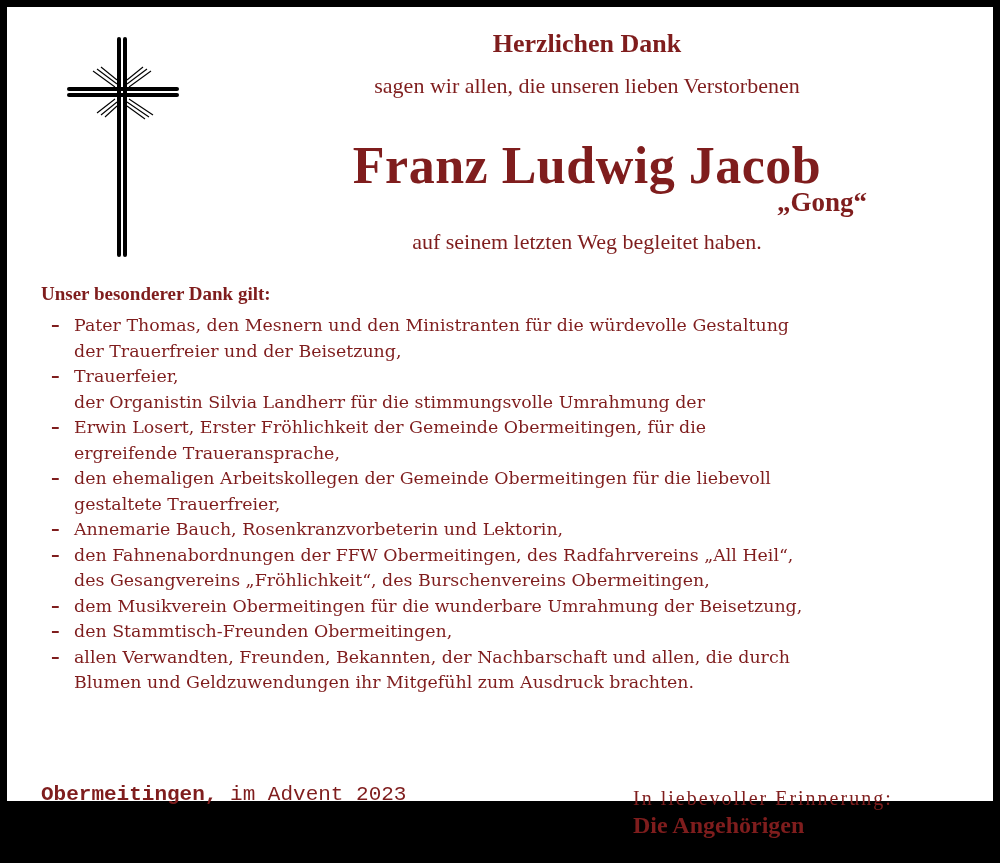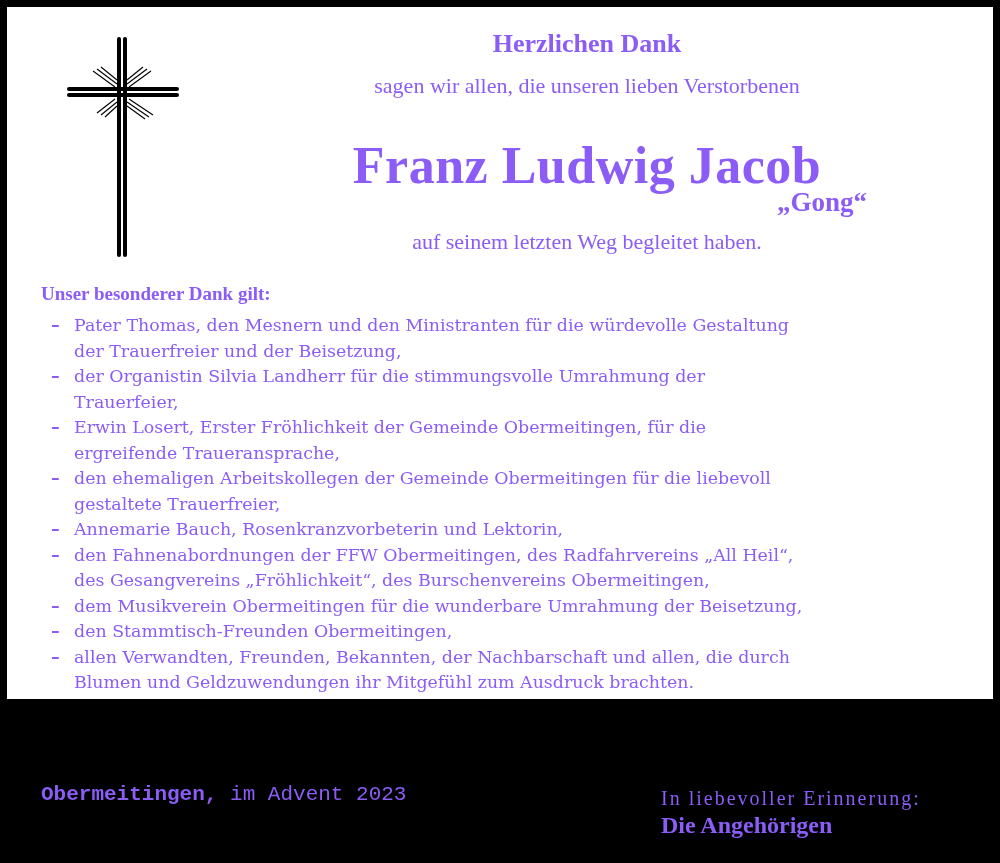--- a/index.html
+++ b/index.html
@@ -1,38 +1,38 @@
 <!DOCTYPE html>
 <html><head>
   <meta charset="utf-8">
   <style>
     * { margin: 0; padding: 0; box-sizing: border-box; }
     html, body { width: 1000px; height: 863px; background: #000; overflow: hidden; }
     .frame {
-      position: absolute; left: 7px; top: 7px; width: 986px; height: 692px;
-      background: #fff; color: #8b5cf6;
+      position: absolute; left: 7px; top: 7px; width: 986px; height: 794px;
+      background: #fff; color: #7f1d1d;
     }
     .cross { position: absolute; left: 54px; top: 22px; width: 120px; width: 120px; height: 230px; }
     .header { position: absolute; left: 300px; top: 0; width: 560px; text-align: center; font-family: "Liberation Serif", serif; }
     .h-title { position: absolute; left: 0; right: 0; top: 22px; font-size: 26px; font-weight: bold; }
     .h-sub { position: absolute; left: 0; right: 0; top: 66px; font-size: 22px; }
     .h-name { position: absolute; left: 0; right: 0; top: 129px; font-size: 52px; font-weight: bold; letter-spacing: 0.5px; }
     .h-nick { position: absolute; left: 0; right: 0; top: 180px; font-size: 27px; font-weight: bold; text-align: right; }
     .h-closing { position: absolute; left: 0; right: 0; top: 222px; font-size: 22px; }
 
     .body { font-family: "DejaVu Serif", serif; }
     .intro { position: absolute; left: 34px; top: 276px; font-size: 19px; font-weight: bold; font-family: "Liberation Serif", serif; }
     .list { position: absolute; left: 34px; top: 306px; width: 940px; list-style: none; }
     .list li { position: relative; padding-left: 33px; font-size: 17.4px; line-height: 25.5px; }
     .list li .dash { position: absolute; left: 10px; top: 0; font-weight: bold; }
     .list li .line { display: block; white-space: nowrap; }
 
     .footer-left { position: absolute; left: 34px; top: 776px; font-family: Liberation Mono, monospace; font-size: 21px; }
     .footer-left .place { font-weight: bold; }
-    .footer-right { position: absolute; left: 626px; top: 780px; font-family: "Liberation Serif", serif; margin-left: 28px; }
+    .footer-right { position: absolute; left: 626px; top: 780px; font-family: "Liberation Serif", serif; }
     .footer-right .greet { font-size: 20px; letter-spacing: 2px; display: block; }
     .footer-right .from { font-size: 24px; font-weight: bold; display: block; margin-top: 2px; }
   </style>
 </head>
 <body>
 
 <div class="frame">
 
   <svg class="cross" viewBox="0 0 120 230">
 
@@ -69,22 +69,22 @@
   <div class="intro">Unser besonderer Dank gilt:</div>
 
   <ul class="list body">
     <li>
         <span class="dash">–</span>
         <span class="line">Pater Thomas, den Mesnern und den Ministranten für die würdevolle Gestaltung</span>
         <span class="line">der Trauerfreier und der Beisetzung,</span>
       </li>
     <li>
         <span class="dash">–</span>
+        <span class="line">Trauerfeier,</span>
         <span class="line">der Organistin Silvia Landherr für die stimmungsvolle Umrahmung der</span>
-        <span class="line">Trauerfeier,</span>
       </li>
     <li>
         <span class="dash">–</span>
         <span class="line">Erwin Losert, Erster Fröhlichkeit der Gemeinde Obermeitingen, für die</span>
         <span class="line">ergreifende Traueransprache,</span>
       </li>
     <li>
         <span class="dash">–</span>
         <span class="line">den ehemaligen Arbeitskollegen der Gemeinde Obermeitingen für die liebevoll</span>
         <span class="line">gestaltete Trauerfreier,</span>

